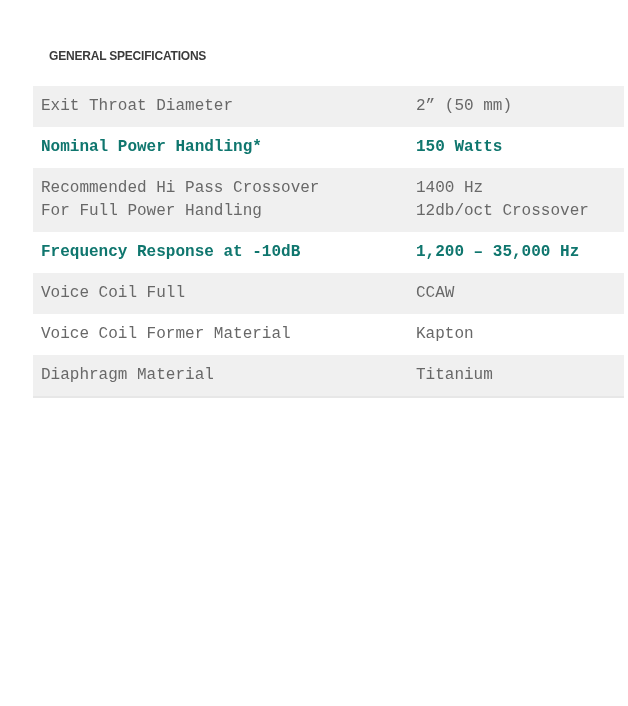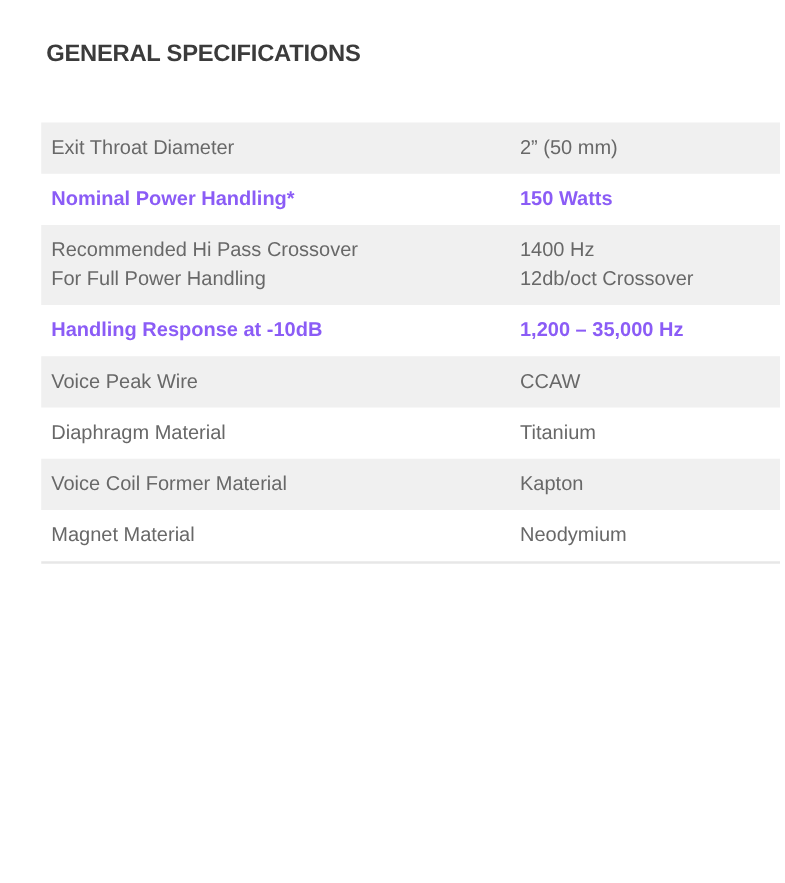--- a/index.html
+++ b/index.html
@@ -10,33 +10,34 @@
   }
   .page {
     width: 628px;
     height: 706px;
     box-sizing: border-box;
     padding: 28px 28px 0 33px;
     background: #ffffff;
     overflow: hidden;
   }
   .section-title {
-    margin: 4px;
-    font-size: 19px;
+    margin: 16px;
+    font-size: 12px;
     font-weight: bold;
     letter-spacing: -0.2px;
     line-height: 24px;
     color: #3b3b3b;
   }
   table.specs {
-    margin-top: 42px;
+    margin-top: 18px;
     width: 567px;
     border-collapse: collapse;
     table-layout: fixed;
     border-bottom: 2px solid #e7e7e7;
+    font-family: Liberation Mono, monospace;
   }
   table.specs tr:nth-child(odd) td {
     background: #f0f0f0;
   }
   table.specs td {
     font-size: 16px;
     line-height: 23px;
     color: #686868;
     padding: 9px 8px 9px 8px;
     vertical-align: top;
@@ -44,21 +45,21 @@
   }
   table.specs td:first-child {
     width: 367px;
   }
   table.specs td:last-child {
     width: 200px;
     padding-left: 0;
   }
   table.specs tr.bold td {
     font-weight: bold;
-    color: #8b5cf6;
+    color: #0f766e;
   }
 </style>
 </head>
 <body>
 
 <div class="page">
   <h2 class="section-title">GENERAL SPECIFICATIONS</h2>
 
   <table class="specs">
     <tbody>
@@ -68,34 +69,30 @@
         </tr>
         <tr class="bold">
           <td>Nominal Power Handling*</td>
           <td>150 Watts</td>
         </tr>
         <tr>
           <td>Recommended Hi Pass Crossover<br>For Full Power Handling</td>
           <td>1400 Hz<br>12db/oct Crossover</td>
         </tr>
         <tr class="bold">
-          <td>Handling Response at -10dB</td>
+          <td>Frequency Response at -10dB</td>
           <td>1,200 – 35,000 Hz</td>
         </tr>
         <tr>
-          <td>Voice Peak Wire</td>
+          <td>Voice Coil Full</td>
           <td>CCAW</td>
-        </tr>
-        <tr>
-          <td>Diaphragm Material</td>
-          <td>Titanium</td>
         </tr>
         <tr>
           <td>Voice Coil Former Material</td>
           <td>Kapton</td>
         </tr>
         <tr>
-          <td>Magnet Material</td>
-          <td>Neodymium</td>
+          <td>Diaphragm Material</td>
+          <td>Titanium</td>
         </tr>
       </tbody>
   </table>
 </div>
 
 </body></html>

